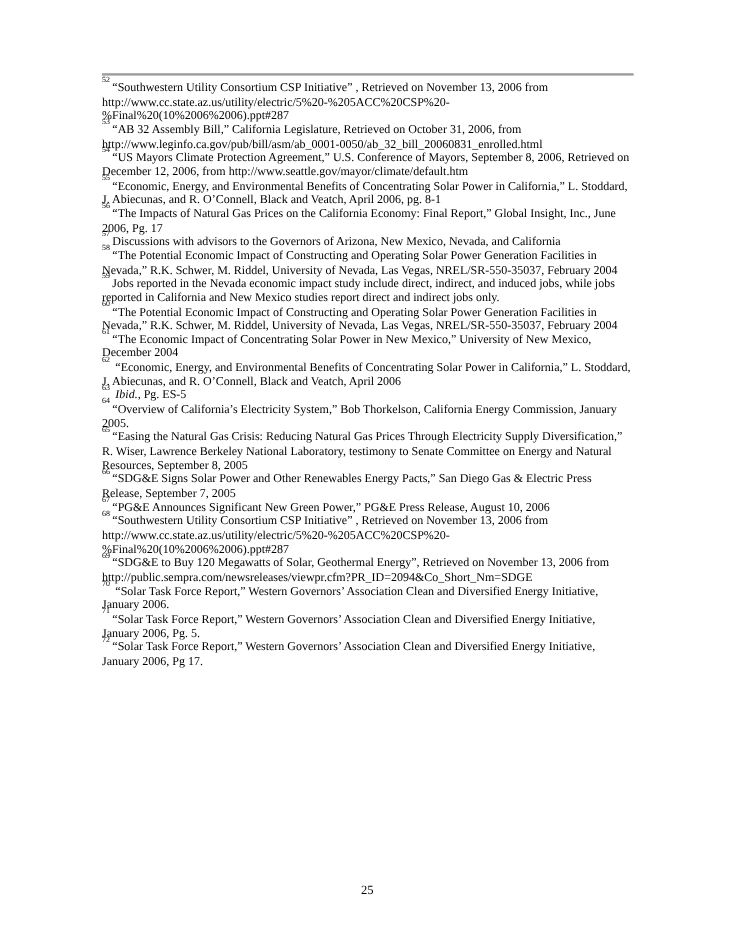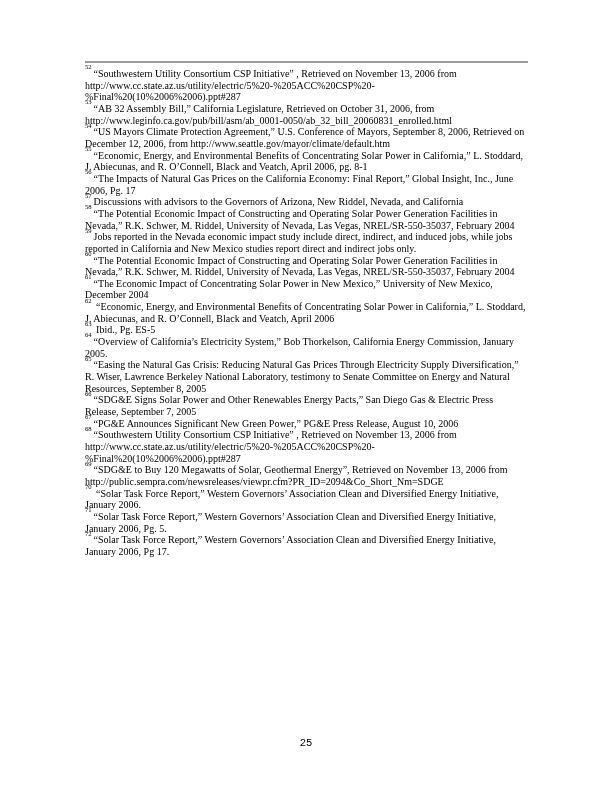--- a/index.html
+++ b/index.html
@@ -30,44 +30,43 @@
     text-align: left;
     overflow-wrap: break-word;
   }
   .fn sup {
     font-size: 6.6px;
     line-height: 0;
     position: relative;
     top: -3.3px;
     padding-right: 2px;
   }
-  .fn .it { }
+  .fn .it { font-style: italic; }
   .pageno {
     position: absolute;
     left: 0;
     top: 737px;
     width: 612px;
     text-align: center;
     font-size: 10.5px;
-    font-family: Liberation Mono, monospace;
   }
 </style>
 </head>
 <body>
 
 <div class="page">
   <div class="content">
     <div class="sep"></div>
     <div>
         <div class="fn"><sup>52</sup><span>“Southwestern Utility Consortium CSP Initiative” , Retrieved on November 13, 2006 from http://www.cc.state.az.us/utility/electric/5%20-%205ACC%20CSP%20-%Final%20(10%2006%2006).ppt#287</span></div>
         <div class="fn"><sup>53</sup><span>“AB 32 Assembly Bill,” California Legislature, Retrieved on October 31, 2006, from http://www.leginfo.ca.gov/pub/bill/asm/ab_0001-0050/ab_32_bill_20060831_enrolled.html</span></div>
         <div class="fn"><sup>54</sup><span>“US Mayors Climate Protection Agreement,” U.S. Conference of Mayors, September 8, 2006, Retrieved on December 12, 2006, from http://www.seattle.gov/mayor/climate/default.htm</span></div>
         <div class="fn"><sup>55</sup><span>“Economic, Energy, and Environmental Benefits of Concentrating Solar Power in California,” L. Stoddard, J. Abiecunas, and R. O’Connell, Black and Veatch, April 2006, pg. 8-1</span></div>
         <div class="fn"><sup>56</sup><span>“The Impacts of Natural Gas Prices on the California Economy: Final Report,” Global Insight, Inc., June 2006, Pg. 17</span></div>
-        <div class="fn"><sup>57</sup><span>Discussions with advisors to the Governors of Arizona, New Riddel, Nevada, and California</span></div>
+        <div class="fn"><sup>57</sup><span>Discussions with advisors to the Governors of Arizona, New Mexico, Nevada, and California</span></div>
         <div class="fn"><sup>58</sup><span>“The Potential Economic Impact of Constructing and Operating Solar Power Generation Facilities in Nevada,” R.K. Schwer, M. Riddel, University of Nevada, Las Vegas, NREL/SR-550-35037, February 2004</span></div>
         <div class="fn"><sup>59</sup><span>Jobs reported in the Nevada economic impact study include direct, indirect, and induced jobs, while jobs reported in California and New Mexico studies report direct and indirect jobs only.</span></div>
         <div class="fn"><sup>60</sup><span>“The Potential Economic Impact of Constructing and Operating Solar Power Generation Facilities in Nevada,” R.K. Schwer, M. Riddel, University of Nevada, Las Vegas, NREL/SR-550-35037, February 2004</span></div>
         <div class="fn"><sup>61</sup><span>“The Economic Impact of Concentrating Solar Power in New Mexico,” University of New Mexico, December 2004</span></div>
         <div class="fn"><sup>62</sup><span> “Economic, Energy, and Environmental Benefits of Concentrating Solar Power in California,” L. Stoddard, J. Abiecunas, and R. O’Connell, Black and Veatch, April 2006</span></div>
         <div class="fn"><sup>63</sup><span class="it"> Ibid.,</span><span> Pg. ES-5</span></div>
         <div class="fn"><sup>64</sup><span>“Overview of California’s Electricity System,” Bob Thorkelson, California Energy Commission, January 2005.</span></div>
         <div class="fn"><sup>65</sup><span>“Easing the Natural Gas Crisis: Reducing Natural Gas Prices Through Electricity Supply Diversification,” R. Wiser, Lawrence Berkeley National Laboratory, testimony to Senate Committee on Energy and Natural Resources, September 8, 2005</span></div>
         <div class="fn"><sup>66</sup><span>“SDG&amp;E Signs Solar Power and Other Renewables Energy Pacts,” San Diego Gas &amp; Electric Press Release, September 7, 2005</span></div>
         <div class="fn"><sup>67</sup><span>“PG&amp;E Announces Significant New Green Power,” PG&amp;E Press Release, August 10, 2006</span></div>

